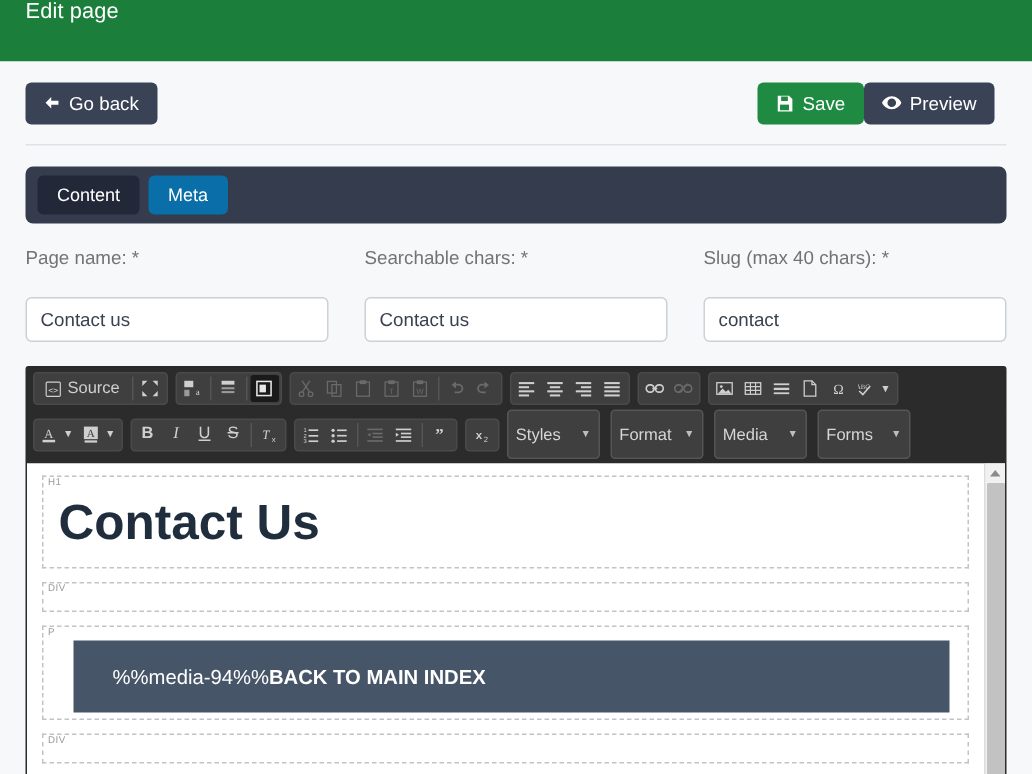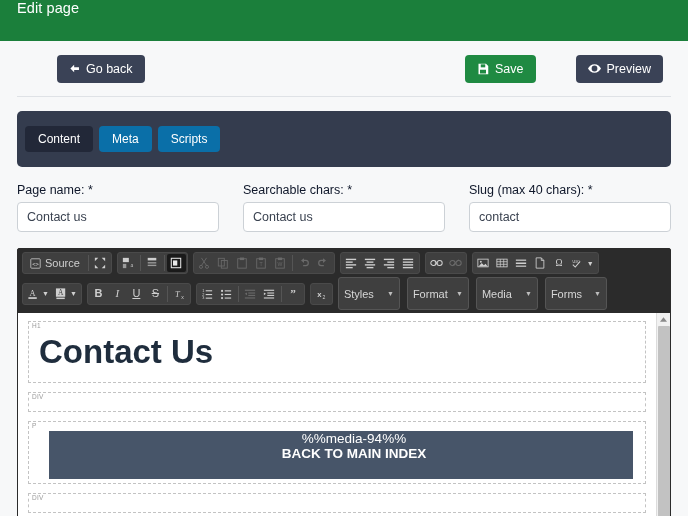--- a/index.html
+++ b/index.html
@@ -21,50 +21,50 @@
   
   .actionrow {
     height:55px; display:flex; align-items:center; padding:0 17px;
     background:#f7f8f9;
   }
   .spacer { flex:1 1 auto; }
   .btn {
     border:0; border-radius:4px; color:#fff; cursor:pointer;
     font-family:"Liberation Sans", sans-serif; font-size:12.5px;
     padding:0 12px; height:28px; display:inline-flex; align-items:center;
-    gap:6px; white-space:nowrap;margin-left:40px;
+    gap:6px; white-space:nowrap;
   }
   .btn-dark  { background:#3a4256; }
   .btn-green { background:#1f8a42; }
   .btn .ico { display:inline-flex; align-items:center; }
 
   .divider-line {
     margin:0 17px; height:1px; background:#dfe2e6;
   }
 
   
   .tabstrip-wrap { padding:14px 17px 0 17px; }
   .tabstrip {
-    background:#343c4e; border-radius:5px; height:56px;
+    background:#343c4e; border-radius:5px; height:38px;
     display:flex; align-items:center; padding:0 8px; gap:6px;
   }
   .tab {
     height:26px; border-radius:4px; padding:0 13px; font-size:12px;
     display:inline-flex; align-items:center; color:#ffffff; cursor:pointer;
     border:0; font-family:"Liberation Sans", sans-serif;
   }
   .tab-active { background:#222838; }
   .tab-idle   { background:#0a6fa8; }
 
   
   .fields {
     display:flex; gap:24px; padding:16px 17px 0 17px;
   }
   .field { flex:1 1 0; min-width:0; }
-  .field-label { font-size:12.5px; color:#0f172a; margin-bottom:5px; display:block; }
+  .field-label { font-size:12.5px; color:#737373; margin-bottom:19px; display:block; }
   .field-input {
     width:100%; height:30px; border:1px solid #ccd1d6; border-radius:4px;
     background:#ffffff; padding:0 9px; font-size:12.5px; color:#3a4250;
     font-family:"Liberation Sans", sans-serif; outline:none;
   }
 
   
   .editor-wrap { padding:16px 17px 0 17px; }
   .editor {
     border:1px solid #2b2b2b; background:#2b2b2b; border-radius:2px;
@@ -116,21 +116,21 @@
     line-height:1;
   }
   .h1-text {
     font-family:"Liberation Sans", sans-serif; font-weight:bold;
     font-size:33px; color:#1f2d3d; line-height:1.1; margin:2px 0 4px 2px;
   }
   .blk-div-empty { height:20px; padding:10px 8px 0 8px; }
   .blk-p { padding:9px 0 0 0; border:1px dashed #c3c3c3; }
   .banner {
     background:#475569; color:#ffffff; height:48px; margin:0 12px 4px 20px;
-    display:flex; align-items:center; padding-left:26px; font-size:13.5px;flex-direction:column;
+    display:flex; align-items:center; padding-left:26px; font-size:13.5px;
   }
   .banner .bold { font-weight:bold; }
 
   
   .sbar {
     position:absolute; top:0; right:0; width:14px; bottom:0;
     background:#f1f1f1; border-left:1px solid #dcdcdc;
   }
   .sbar-up {
     height:13px; background:#f1f1f1; display:flex; align-items:center;
@@ -177,21 +177,20 @@
     </span>
     <span>Preview</span>
   </button>
 </div>
 <div class="divider-line"></div>
 
 <div class="tabstrip-wrap">
   <div class="tabstrip">
     <button class="tab tab-active">Content</button>
     <button class="tab tab-idle">Meta</button>
-    <button class="tab tab-idle">Scripts</button>
   </div>
 </div>
 
 <div class="fields">
   <div class="field">
     <label class="field-label">Page name: *</label>
     <input class="field-input" value="Contact us" style="">
   </div>
   <div class="field">
     <label class="field-label">Searchable chars: *</label>

